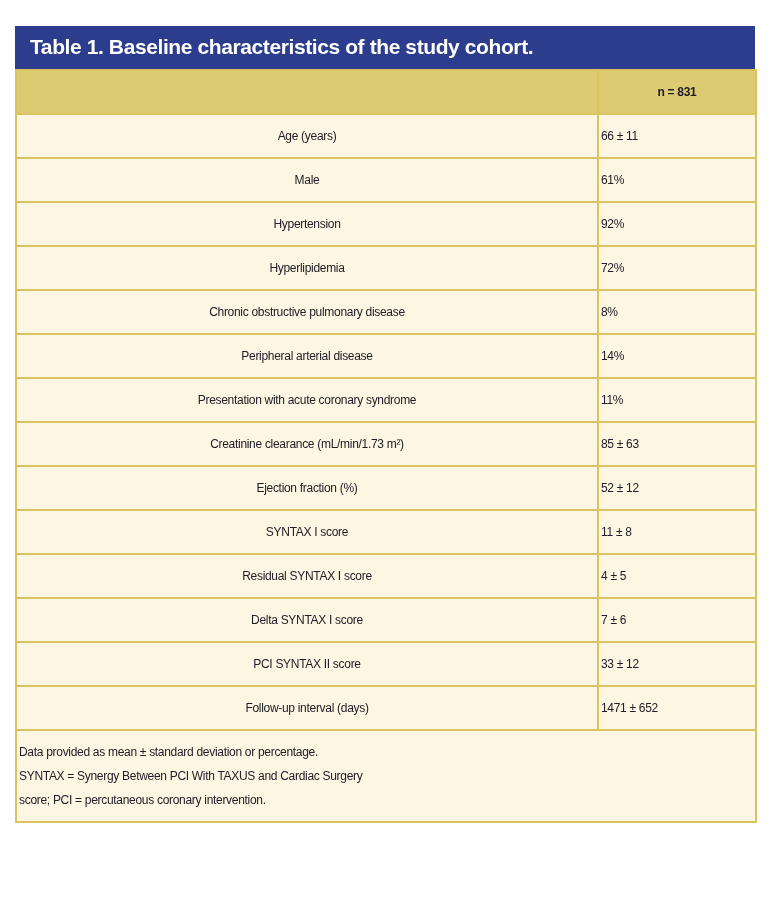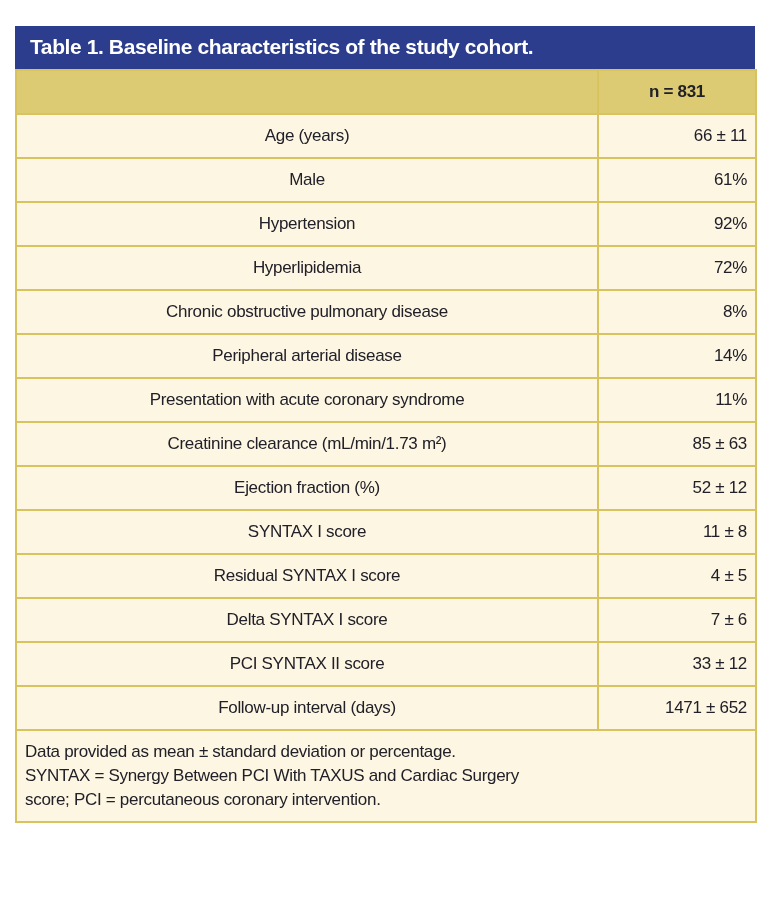--- a/index.html
+++ b/index.html
@@ -38,37 +38,37 @@
   table.baseline {
     width: 100%;
     border-collapse: collapse;
     table-layout: fixed;
     background: var(--body-bg);
   }
   table.baseline th,
   table.baseline td {
     border: 2px solid var(--border);
     color: var(--text);
-    font-size: 17px;
+    font-size: 12px;
     letter-spacing: -0.3px;
     line-height: 24px;
-    padding: 9px 8px;
+    padding: 9px 2px;
   }
   col.label-col  { width: 582px; }
   col.value-col  { width: 158px; }
   thead th {
     background: var(--header-row);
     font-weight: bold;
     text-align: center;
     padding: 10px 8px;
   }
   thead th.header-label { text-align: left; }
   td.label-cell { text-align: center; padding-left: 8px; }
   td.label-cell.indent { padding-left: 36px; }
-  td.value-cell { text-align: right; }
+  td.value-cell { text-align: left; }
   td.footnote {
     font-size: 17px;
     letter-spacing: -0.2px;
     line-height: 24px;
     padding: 8px 8px 9px 8px;
   }
 </style>
 </head>
 <body>
 

